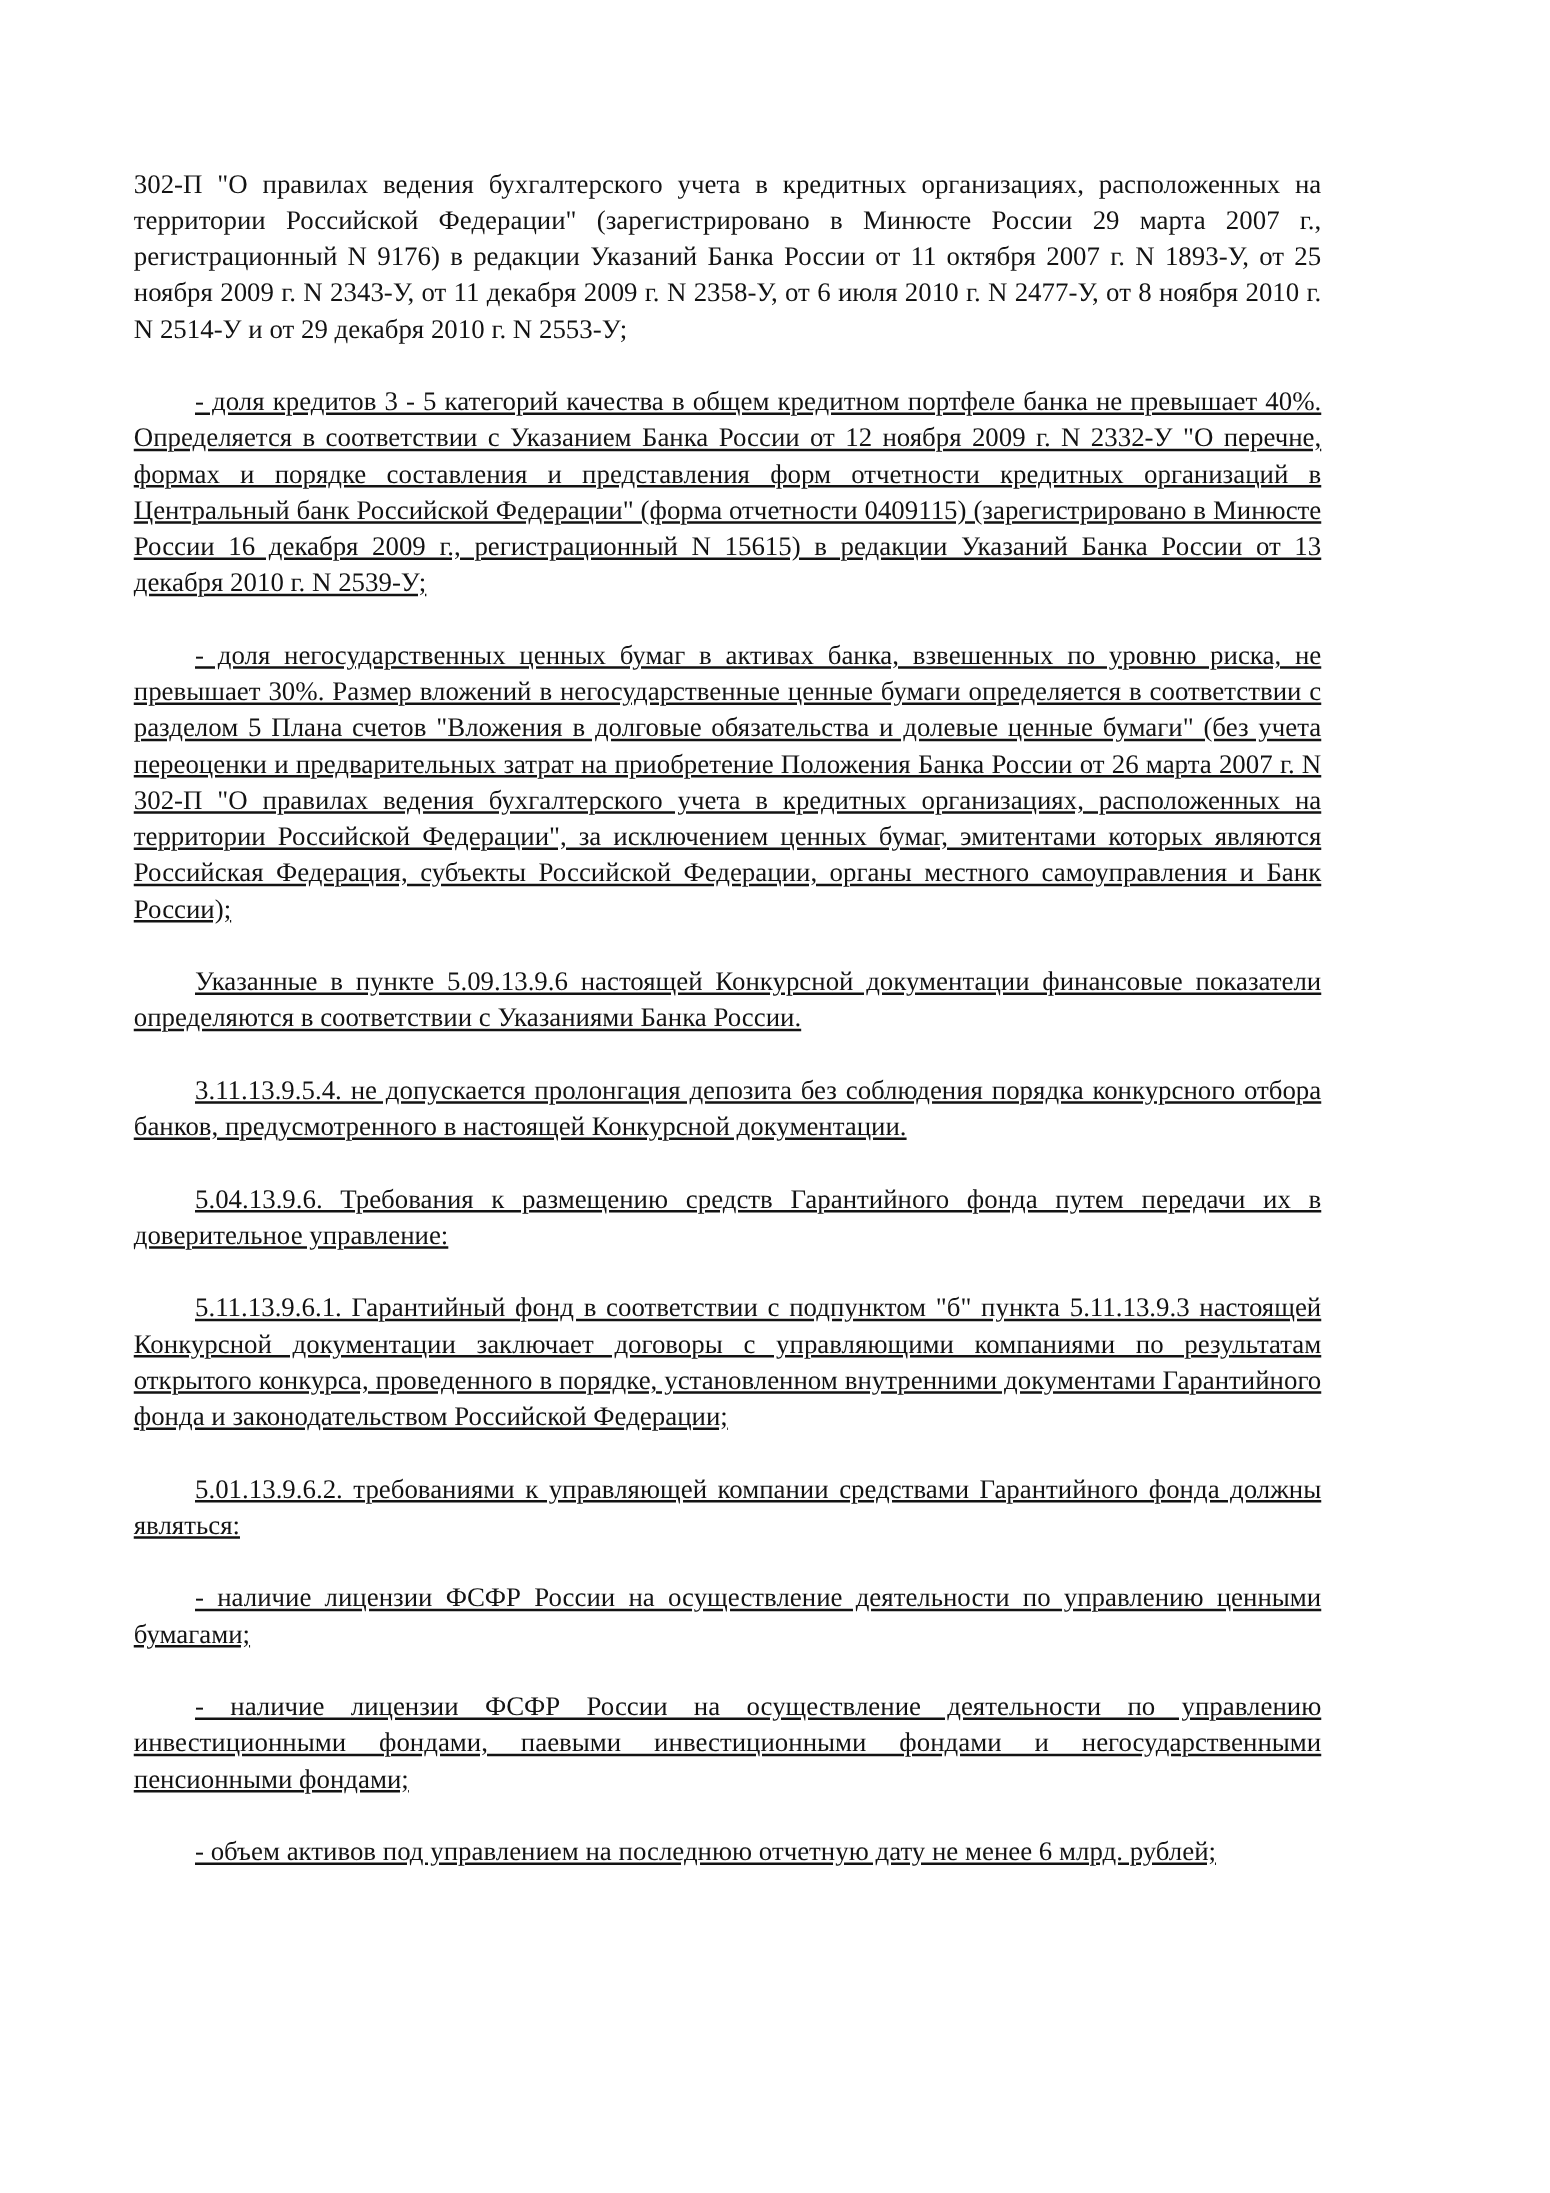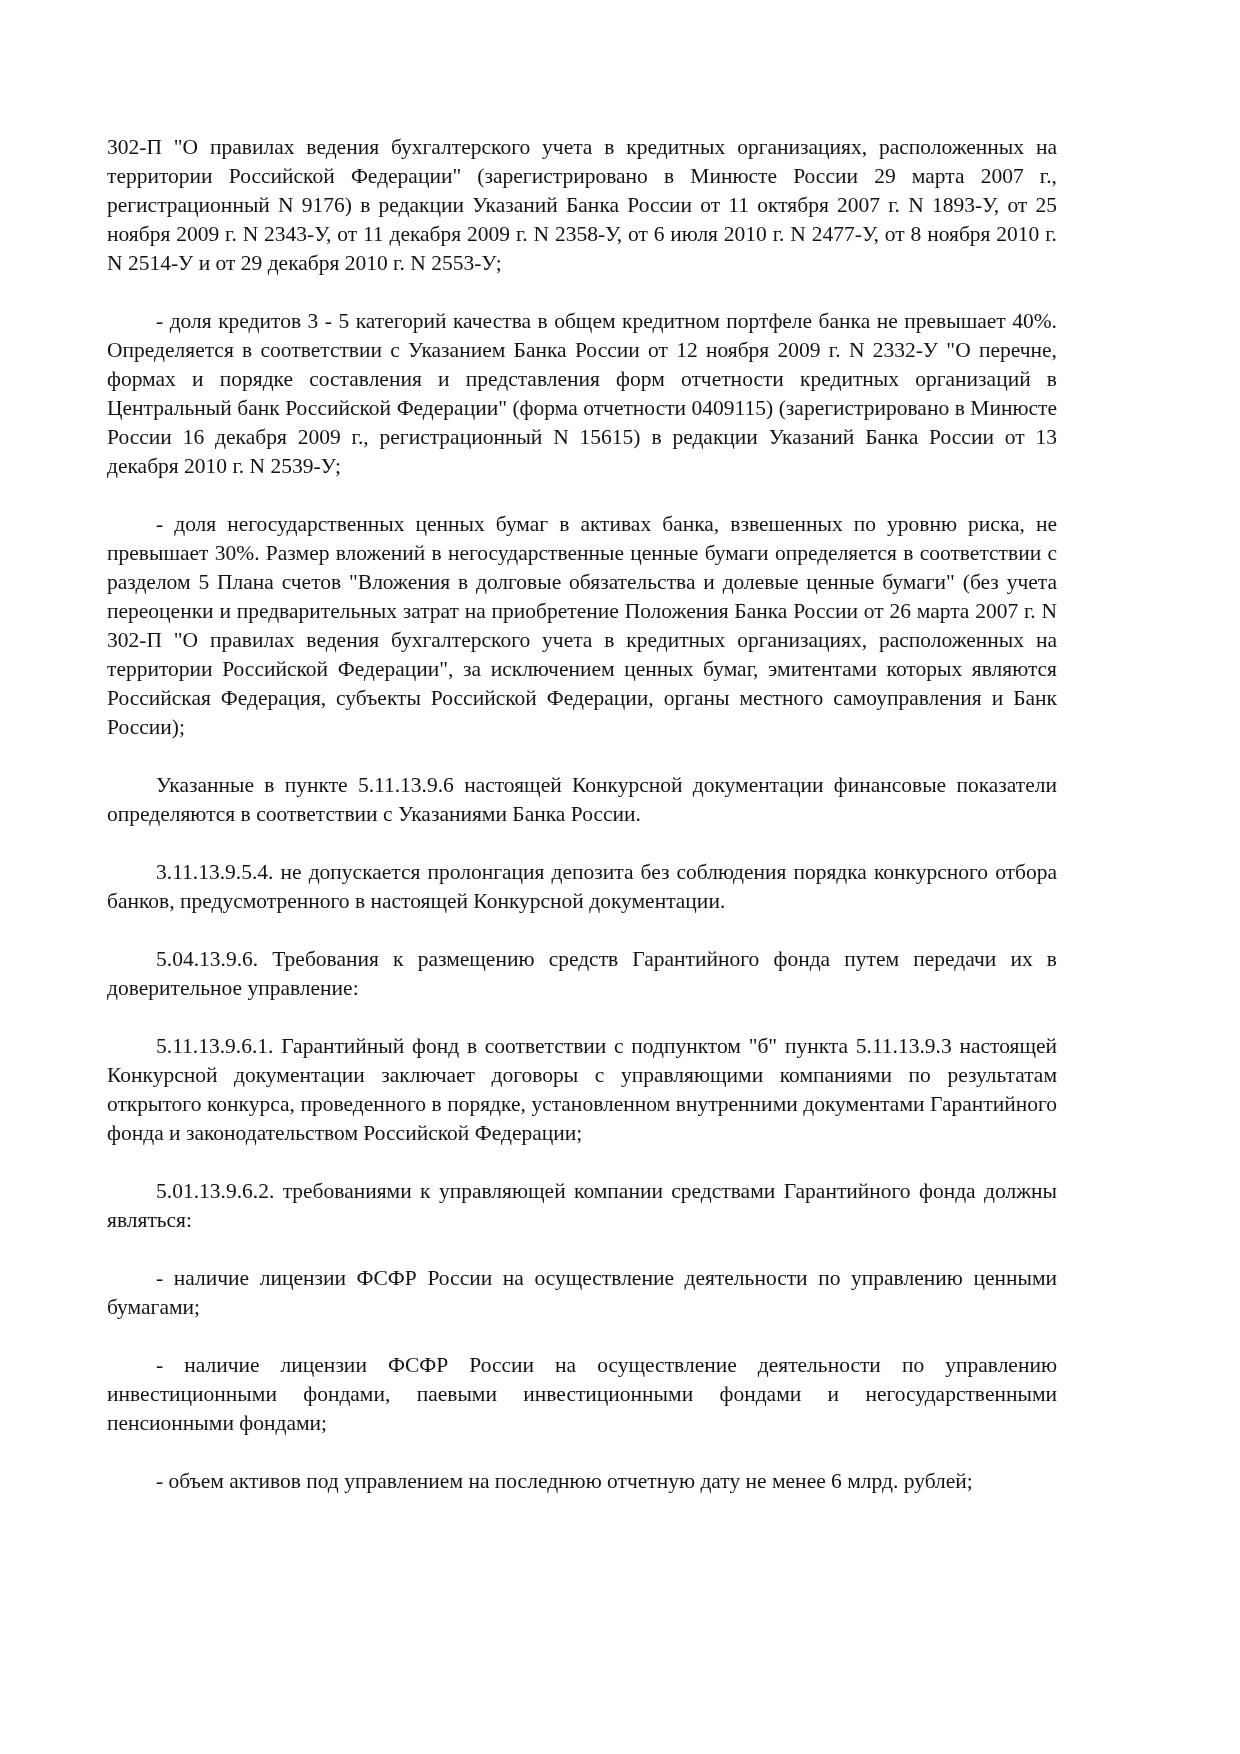--- a/index.html
+++ b/index.html
@@ -24,31 +24,32 @@
   }
   .content p {
     margin: 0 0 29px 0;
     font-size: 21.5px;
     line-height: 29px;
     text-align: justify;
     text-justify: inter-word;
   }
   .content p.indent {
     text-indent: 49px;
+    text-decoration: underline;
   }
 </style>
 </head>
 <body>
 
 <div class="page">
   <div class="content">
     <p>302-П "О правилах ведения бухгалтерского учета в кредитных организациях, расположенных на территории Российской Федерации" (зарегистрировано в Минюсте России 29 марта 2007 г., регистрационный N 9176) в редакции Указаний Банка России от 11 октября 2007 г. N 1893-У, от 25 ноября 2009 г. N 2343-У, от 11 декабря 2009 г. N 2358-У, от 6 июля 2010 г. N 2477-У, от 8 ноября 2010 г. N 2514-У и от 29 декабря 2010 г. N 2553-У;</p>
     <p class="indent">- доля кредитов 3 - 5 категорий качества в общем кредитном портфеле банка не превышает 40%. Определяется в соответствии с Указанием Банка России от 12 ноября 2009 г. N 2332-У "О перечне, формах и порядке составления и представления форм отчетности кредитных организаций в Центральный банк Российской Федерации" (форма отчетности 0409115) (зарегистрировано в Минюсте России 16 декабря 2009 г., регистрационный N 15615) в редакции Указаний Банка России от 13 декабря 2010 г. N 2539-У;</p>
     <p class="indent">- доля негосударственных ценных бумаг в активах банка, взвешенных по уровню риска, не превышает 30%. Размер вложений в негосударственные ценные бумаги определяется в соответствии с разделом 5 Плана счетов "Вложения в долговые обязательства и долевые ценные бумаги" (без учета переоценки и предварительных затрат на приобретение Положения Банка России от 26 марта 2007 г. N 302-П "О правилах ведения бухгалтерского учета в кредитных организациях, расположенных на территории Российской Федерации", за исключением ценных бумаг, эмитентами которых являются Российская Федерация, субъекты Российской Федерации, органы местного самоуправления и Банк России);</p>
-    <p class="indent">Указанные в пункте 5.11.13.9.6 настоящей Конкурсной документации финансовые показатели определяются в соответствии с Указаниями Банка России.</p>
+    <p class="indent">Указанные в пункте 5.09.13.9.6 настоящей Конкурсной документации финансовые показатели определяются в соответствии с Указаниями Банка России.</p>
     <p class="indent">3.11.13.9.5.4. не допускается пролонгация депозита без соблюдения порядка конкурсного отбора банков, предусмотренного в настоящей Конкурсной документации.</p>
     <p class="indent">5.04.13.9.6. Требования к размещению средств Гарантийного фонда путем передачи их в доверительное управление:</p>
     <p class="indent">5.11.13.9.6.1. Гарантийный фонд в соответствии с подпунктом "б" пункта 5.11.13.9.3 настоящей Конкурсной документации заключает договоры с управляющими компаниями по результатам открытого конкурса, проведенного в порядке, установленном внутренними документами Гарантийного фонда и законодательством Российской Федерации;</p>
     <p class="indent">5.01.13.9.6.2. требованиями к управляющей компании средствами Гарантийного фонда должны являться:</p>
     <p class="indent">- наличие лицензии ФСФР России на осуществление деятельности по управлению ценными бумагами;</p>
     <p class="indent">- наличие лицензии ФСФР России на осуществление деятельности по управлению инвестиционными фондами, паевыми инвестиционными фондами и негосударственными пенсионными фондами;</p>
     <p class="indent">- объем активов под управлением на последнюю отчетную дату не менее 6 млрд. рублей;</p>
   </div>
 </div>
 

